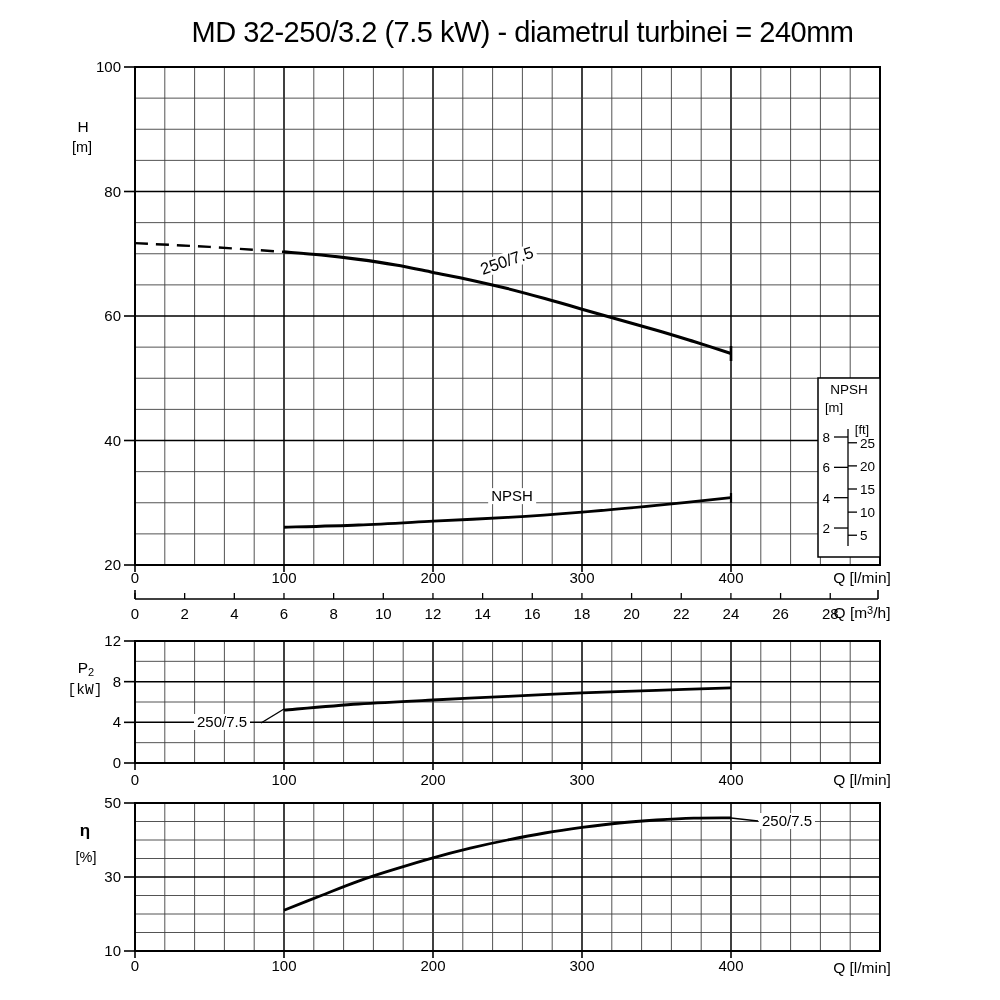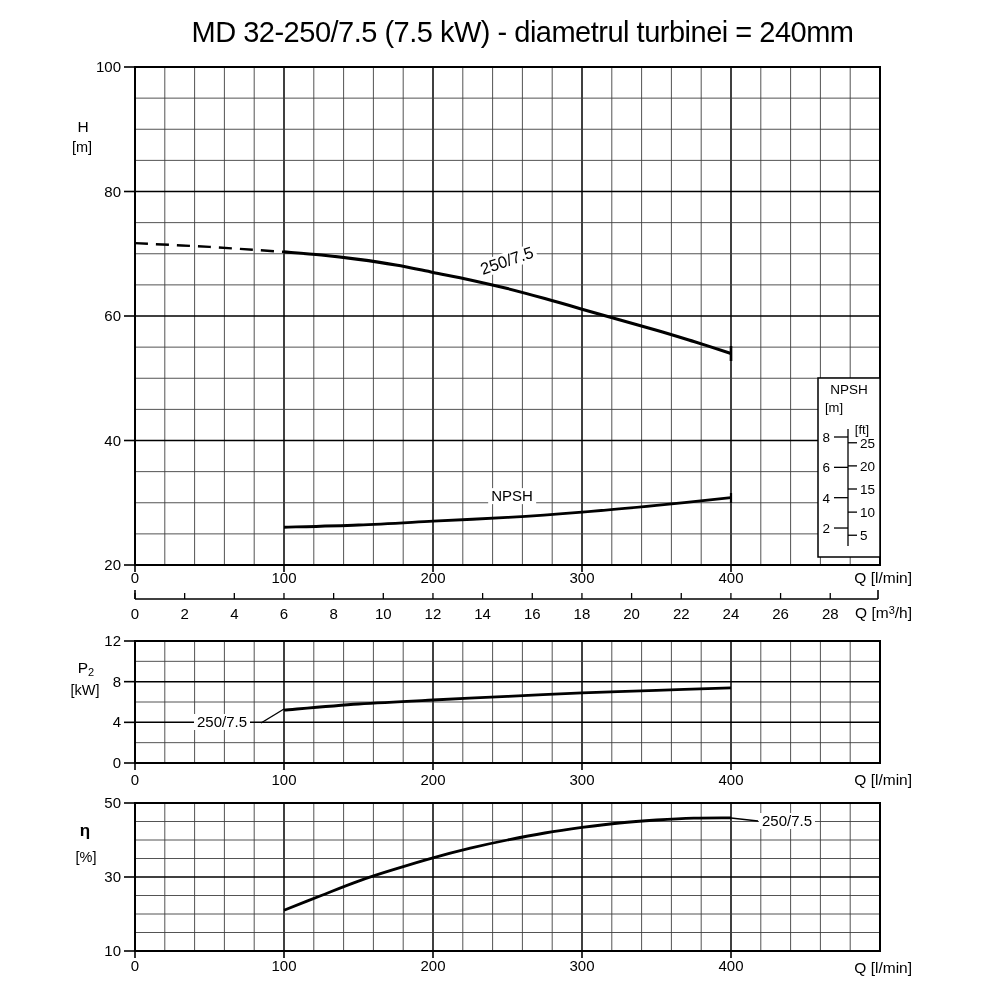--- a/index.html
+++ b/index.html
@@ -4,21 +4,21 @@
 <style>
   html,body{margin:0;padding:0;background:#fff;}
   #page{position:relative;width:1000px;height:1000px;background:#fff;overflow:hidden;
         font-family:"Liberation Sans","DejaVu Sans",sans-serif;color:#000;}
   #plot{position:absolute;left:0;top:0;}
   .lbl{position:absolute;line-height:1.05;white-space:nowrap;}
   .ctr{text-align:center;}
   #title{left:45px;right:0;top:17px;text-align:center;font-size:29px;letter-spacing:-0.5px;}
   .axname{font-size:15.5px;}
   .axunit{font-size:14.5px;}
-  .qlabel{left:780px;width:132px;font-size:15.5px;text-align:right;}
+  .qlabel{left:796px;width:132px;font-size:15.5px;text-align:center;}
   .curvelbl{font-size:15px;background:#fff;padding:0 3px;}
   sup{font-size:11px;vertical-align:4px;}
   sub{font-size:11px;vertical-align:-3px;}
   text{font-family:"Liberation Sans","DejaVu Sans",sans-serif;fill:#000;}
 </style>
 </head>
 <body>
 
 <div id="page">
   <svg id="plot" width="1000" height="1000">
@@ -265,29 +265,29 @@
         <text x="830.24" y="619" text-anchor="middle" font-size="15">28</text>
       </g>
       <g>
         <line x1="731" y1="346" x2="731" y2="361" stroke="#000" stroke-width="2.6"></line>
         <line x1="731" y1="493" x2="731" y2="503" stroke="#000" stroke-width="2.2"></line>
         <line x1="261" y1="723" x2="284" y2="709" stroke="#000" stroke-width="1.4"></line>
         <line x1="731" y1="818" x2="758" y2="821" stroke="#000" stroke-width="1.4"></line>
       </g>
     </svg>
 
-  <div id="title" class="lbl">MD 32-250/7.5 (7.5 kW) - diametrul turbinei = 240mm</div>
+  <div id="title" class="lbl">MD 32-250/3.2 (7.5 kW) - diametrul turbinei = 240mm</div>
 
   <div class="lbl ctr axname" style="left:65px;top:119px;width:36px;">H</div>
   <div class="lbl ctr axunit" style="left:60px;top:140px;width:44px;">[m]</div>
   <div class="lbl qlabel" style="top:570px;">Q [l/min]</div>
   <div class="lbl qlabel" style="top:605px;"><span>Q [m</span><sup>3</sup><span>/h]</span></div>
 
   <div class="lbl ctr axname" style="left:66px;top:660px;width:40px;"><span>P</span><sub>2</sub></div>
-  <div class="lbl ctr axunit" style="left:63px;top:683px;width:44px;">[kW]</div>
+  <div class="lbl ctr axunit" style="left:63px;top:683px;width:44px;font-family:Liberation Mono, monospace;">[kW]</div>
   <div class="lbl qlabel" style="top:772px;">Q [l/min]</div>
 
   <div class="lbl ctr" style="left:67px;top:822px;width:36px;font-size:17px;font-weight:bold;">η</div>
   <div class="lbl ctr axunit" style="left:64px;top:850px;width:44px;">[%]</div>
   <div class="lbl qlabel" style="top:960px;">Q [l/min]</div>
 
   <div class="lbl curvelbl" style="left:507px;top:261px;transform:translate(-50%,-50%) rotate(-19deg);font-size:16.5px;">250/7.5</div>
   <div class="lbl curvelbl" style="left:512px;top:496px;transform:translate(-50%,-50%);">NPSH</div>
   <div class="lbl curvelbl" style="left:194px;top:714px;">250/7.5</div>
   <div class="lbl curvelbl" style="left:759px;top:813px;">250/7.5</div>

